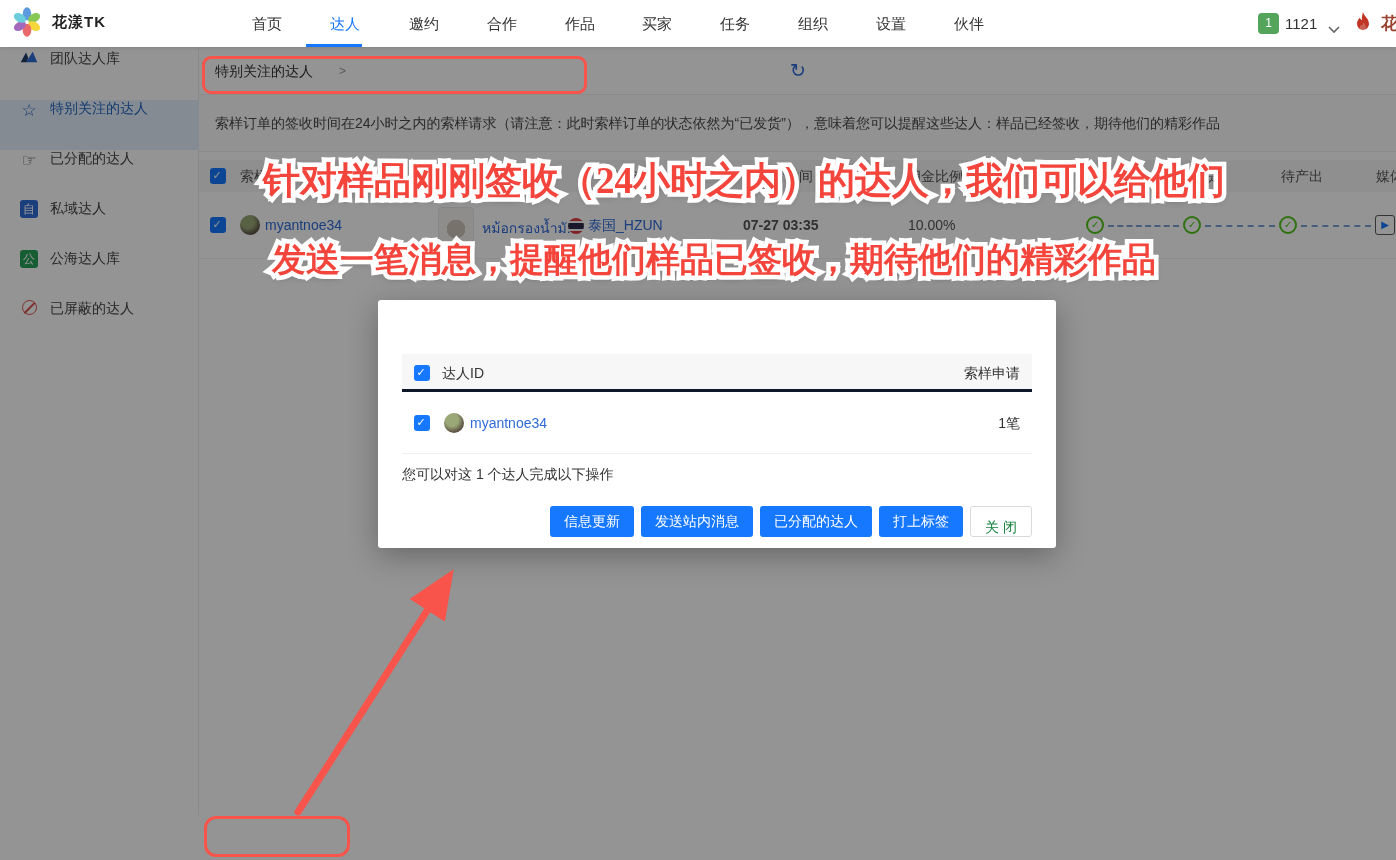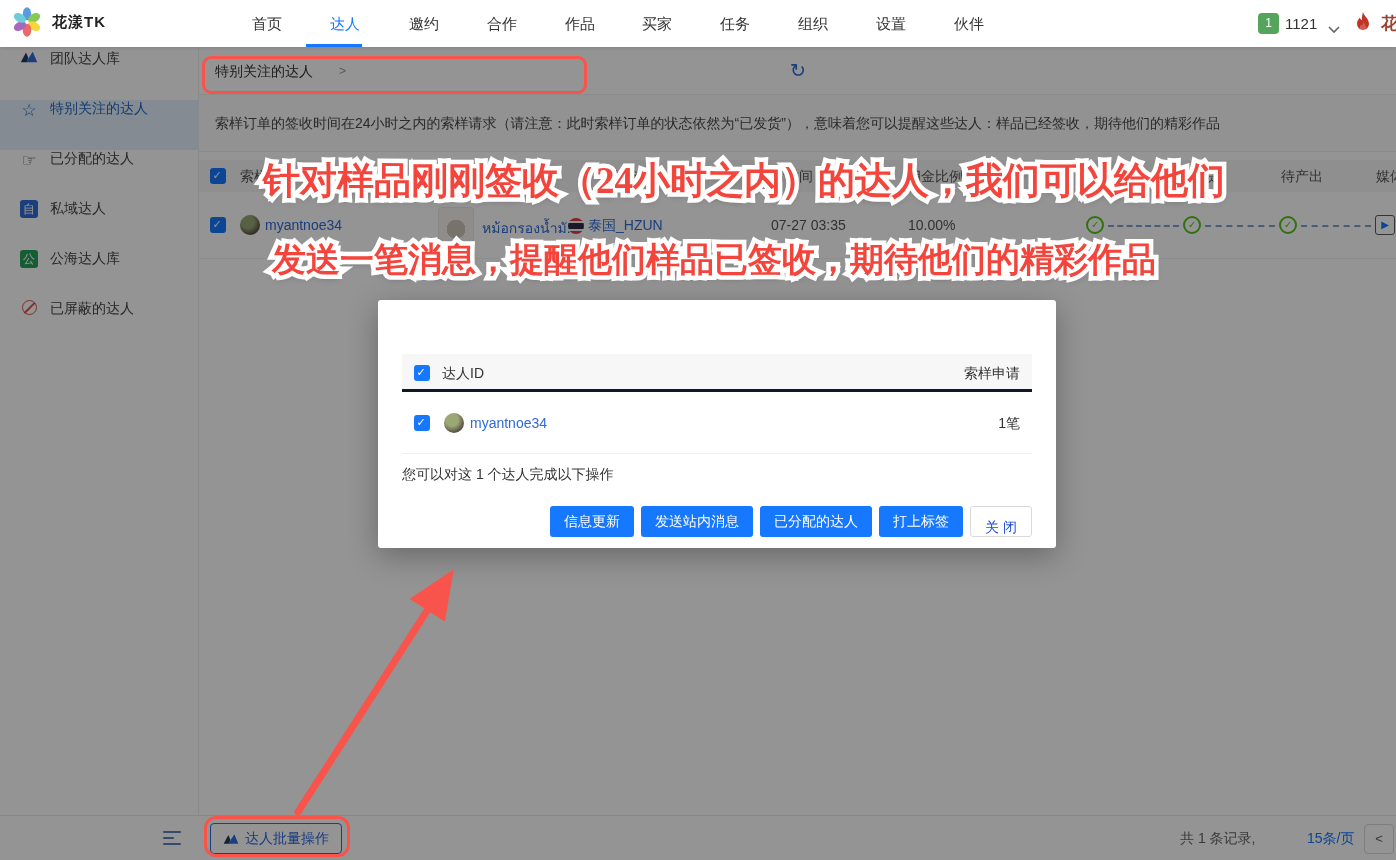--- a/index.html
+++ b/index.html
@@ -75,21 +75,21 @@
   .mask{position:absolute;left:0;top:47px;width:1396px;height:813px;background:rgba(0,0,0,.42);z-index:40;}
   .anno-box{position:absolute;border:3px solid #f8544b;border-radius:9px;z-index:45;}
   .modal{position:absolute;left:378px;top:300px;width:678px;height:248px;background:#fff;border-radius:3px;z-index:50;
          box-shadow:0 8px 30px rgba(0,0,0,.30);padding:24px;}
   .m-summary{font-size:14px;color:#333;}
   .m-thead{position:absolute;left:24px;top:54px;width:630px;height:38px;background:#f7f7f8;border-bottom:3px solid #0f172a;}
   .m-row{position:absolute;left:24px;top:92px;width:630px;height:62px;border-bottom:1px solid #f0f0f0;}
   .m-hint{position:absolute;left:24px;top:166px;font-size:14px;color:#333;}
   .m-btns{position:absolute;right:24px;top:206px;display:flex;gap:7px;}
   .btn-blue{height:31px;padding:0 14px;background:#1677ff;border:none;border-radius:3px;color:#fff;font-size:14px;cursor:pointer;}
-  .btn-plain{height:31px;padding:12px 14px;background:#fff;border:1px solid #d9d9d9;border-radius:3px;color:#1d4ed8;font-size:14px;cursor:pointer;}
+  .btn-plain{height:31px;padding:12px 14px;background:#fff;border:1px solid #d9d9d9;border-radius:3px;color:#15803d;font-size:14px;cursor:pointer;}
   .anno-layer{position:absolute;left:0;top:0;width:1396px;height:860px;z-index:60;pointer-events:none;}
   .red-line{position:absolute;white-space:nowrap;font-weight:700;}
   .red-line .stroke,.red-line .fill{position:absolute;left:0;top:0;white-space:nowrap;font-family:Liberation Serif, serif;}
   .red-line .stroke{-webkit-text-stroke:9px #fff;text-shadow:0 3px 7px rgba(0,0,0,.35);}
   .red-line .fill{color:#f4453c;}
 </style>
 </head>
 <body>
 
 <div class="page">
@@ -192,49 +192,32 @@
       <span class="th" style="left:1177px;">媒体表现</span>
     </div>
     <div class="trow">
       <span class="checkbox" style="left:11px;top:25px;"></span>
       <span class="cell" style="left:41px;top:23px;"><span class="avatar" style="display:inline-block;"></span></span>
       <span class="cell link" style="left:66px;top:25px;">myantnoe34</span>
       <span class="thumb" style="left:239px;top:15px;"></span>
       <span class="cell link" style="left:283px;top:25px;max-width:92px;overflow:hidden;">หม้อกรองน้ำมั...</span>
       <span class="cell" style="left:369px;top:26px;"><span class="flag-th"></span></span>
       <span class="cell link" style="left:389px;top:25px;">泰国_HZUN</span>
-      <span class="cell muted" style="left:572px;top:25px;">07-27 03:35</span>
+      <span class="cell muted" style="left:544px;top:25px;font-weight:bold;">07-27 03:35</span>
       <span class="cell muted" style="left:709px;top:25px;">10.00%</span>
       <span class="okc" style="left:887px;top:24px;"></span>
       <span class="dash" style="left:909px;top:33px;width:71px;"></span>
       <span class="okc" style="left:984px;top:24px;"></span>
       <span class="dash" style="left:1006px;top:33px;width:70px;"></span>
       <span class="okc" style="left:1080px;top:24px;"></span>
       <span class="dash" style="left:1102px;top:33px;width:70px;"></span>
       <span class="play-btn" style="left:1176px;top:23px;">▶</span>
     </div>
   </div>
 
-  <div class="foot">
-    <span class="fold">
-      <i style="top:0;width:18px;"></i>
-        <i style="top:6px;width:11px;"></i>
-        <i style="top:12px;width:18px;"></i>
-    </span>
-    <span class="batch-btn">
-      <svg width="16" height="12" viewBox="0 0 24 16">
-          <path d="M1 15 L8 2 L11 9 L9 15 Z" fill="#1f3b63"></path>
-          <path d="M8 15 L17 1 L23 15 Z" fill="#2f6bd8"></path>
-        </svg>
-      <span>达人批量操作</span>
-    </span>
-    <span class="foot-total">共 1 条记录,</span>
-    <span class="foot-size">15条/页</span>
-    <span class="foot-prev">&lt;</span>
-  </div>
 
   <div class="mask"></div>
 
   <div class="anno-box" style="left:202px;top:56px;width:385px;height:38px;"></div>
   <div class="anno-box" style="left:204px;top:816px;width:146px;height:41px;border-radius:12px;"></div>
 
   <div class="modal">
     <div class="m-thead">
       <span class="checkbox" style="left:12px;top:11px;"></span>
       <span class="th" style="left:40px;height:38px;line-height:38px;color:#333;">达人ID</span>

